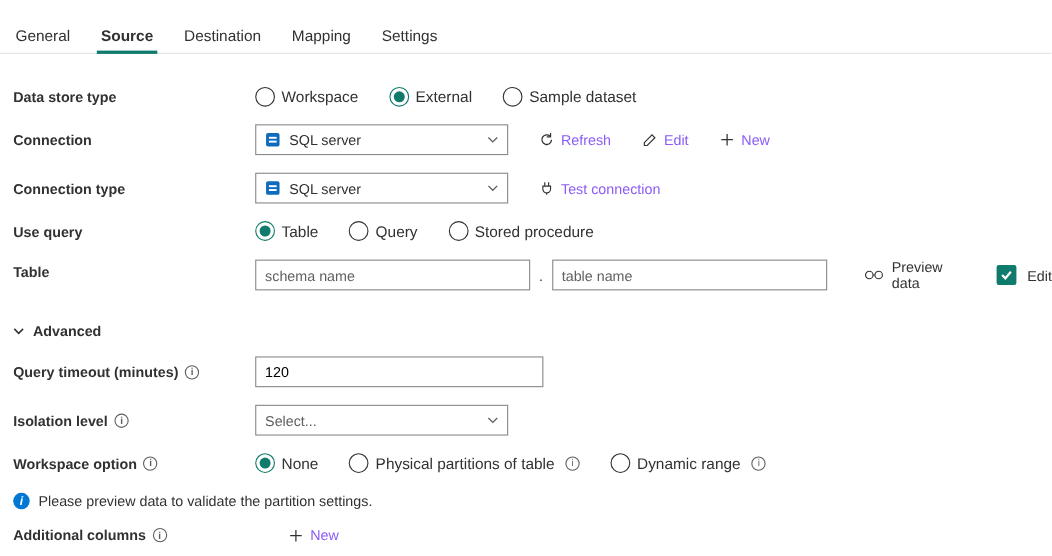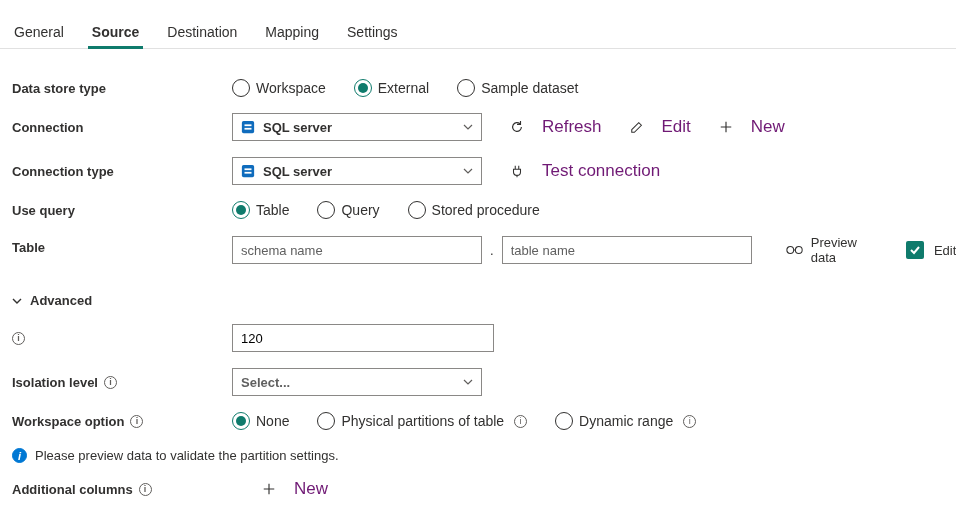--- a/index.html
+++ b/index.html
@@ -93,45 +93,45 @@
     border: 1px solid #8a8886;
     padding: 0 8px;
     font-size: 13px;
     background: #fff;
     display: flex;
     align-items: center;
     gap: 8px;
     color: #323130;
   }
   .input { width: 262px; }
-  .select { width: 250px; position: relative; cursor: pointer; font-weight: bold; }
+  .select { width: 230px; position: relative; cursor: pointer; }
   .select .text { flex: 1; }
   .chevron {
     width: 10px; height: 10px;
     position: relative;
     color: #605e5c;
   }
   .chevron svg { width: 10px; height: 10px; display:block; }
   .icon-box {
     width: 14px; height: 14px;
     display: inline-flex;
     align-items: center;
     justify-content: center;
     flex-shrink:0;
   }
   .icon-box svg { width: 14px; height: 14px; }
   
   .act {
     display: inline-flex;
     align-items: center;
-    gap: 18px;
+    gap: 6px;
     margin-left: 18px;
     cursor: pointer;
-    font-size: 17px;
-    color: #701a75;
+    font-size: 13px;
+    color: #8b5cf6;
   }
   .act svg { width: 14px; height: 14px; }
   
   .chk {
     width: 18px; height: 18px;
     background: #0f7b6c;
     display: inline-flex;
     align-items: center;
     justify-content: center;
     color: #fff;
@@ -330,20 +330,21 @@
 
   <div class="advanced-hdr">
     <svg viewBox="0 0 10 10" width="10" height="10">
         <path d="M1 3 L5 7 L9 3" stroke="#323130" stroke-width="1.4" fill="none"></path>
       </svg>
     <span>Advanced</span>
   </div>
 
   <div class="row">
     <div class="label">
+      <span>Query timeout (minutes)</span>
       <span class="info-circ">i</span>
     </div>
     <div class="input">
       <input class="plain" value="120" style="">
     </div>
   </div>
 
   <div class="row">
     <div class="label">
       <span>Isolation level</span>

